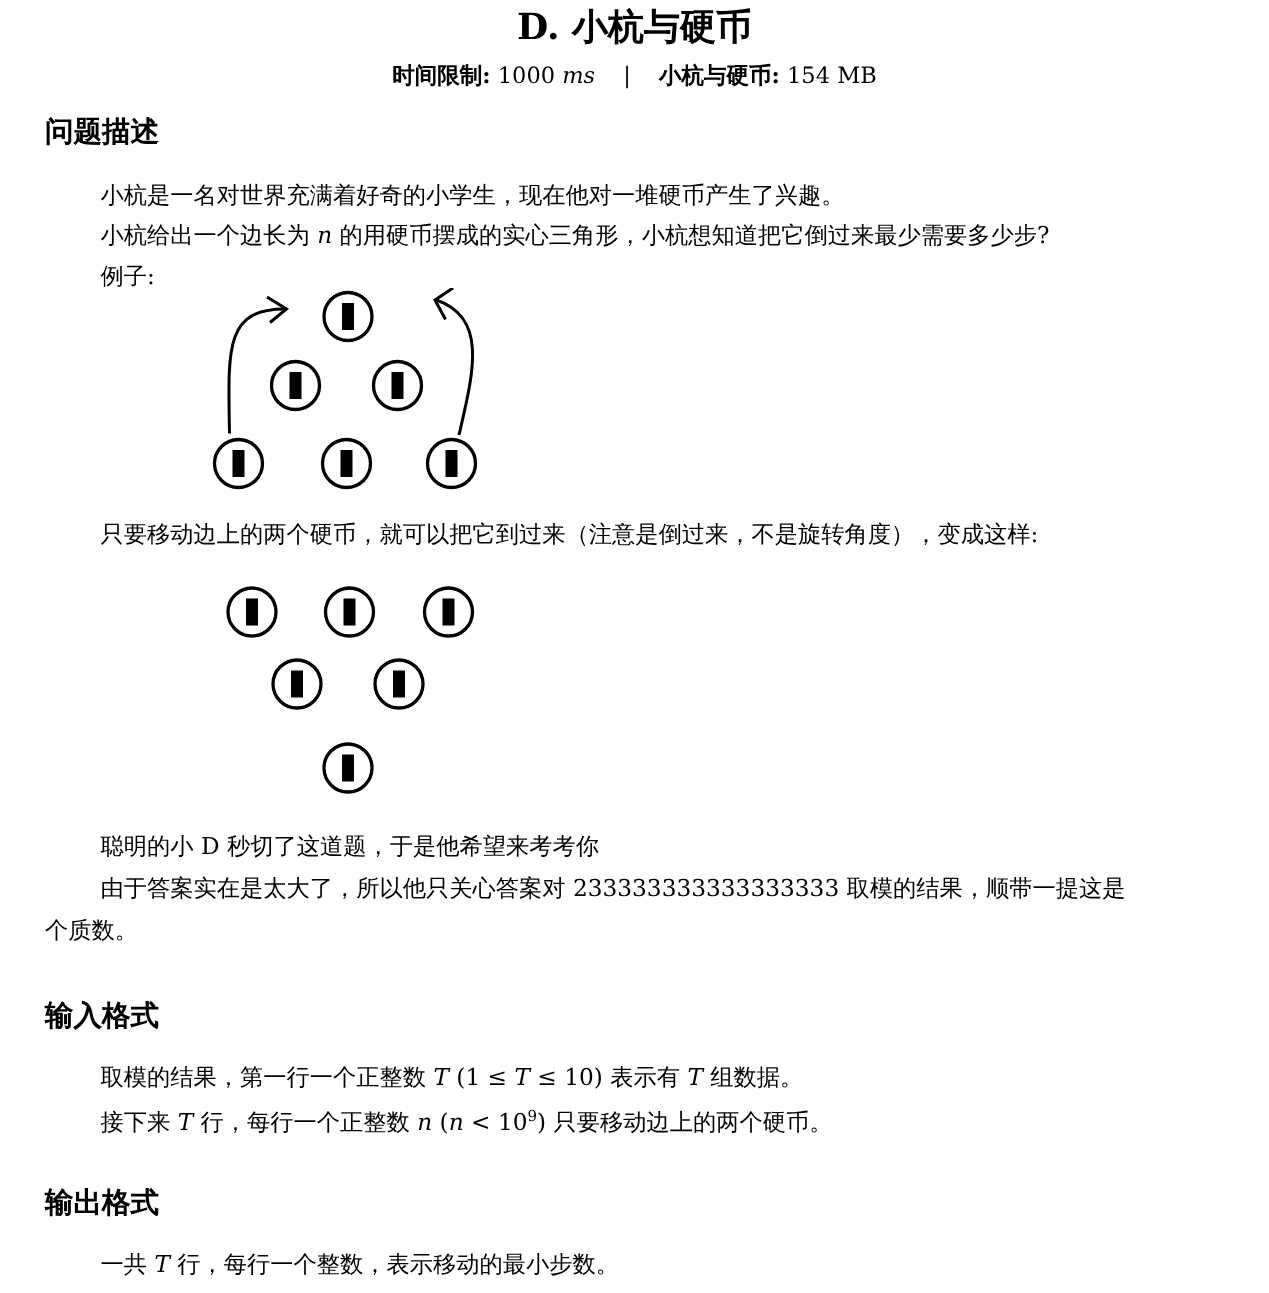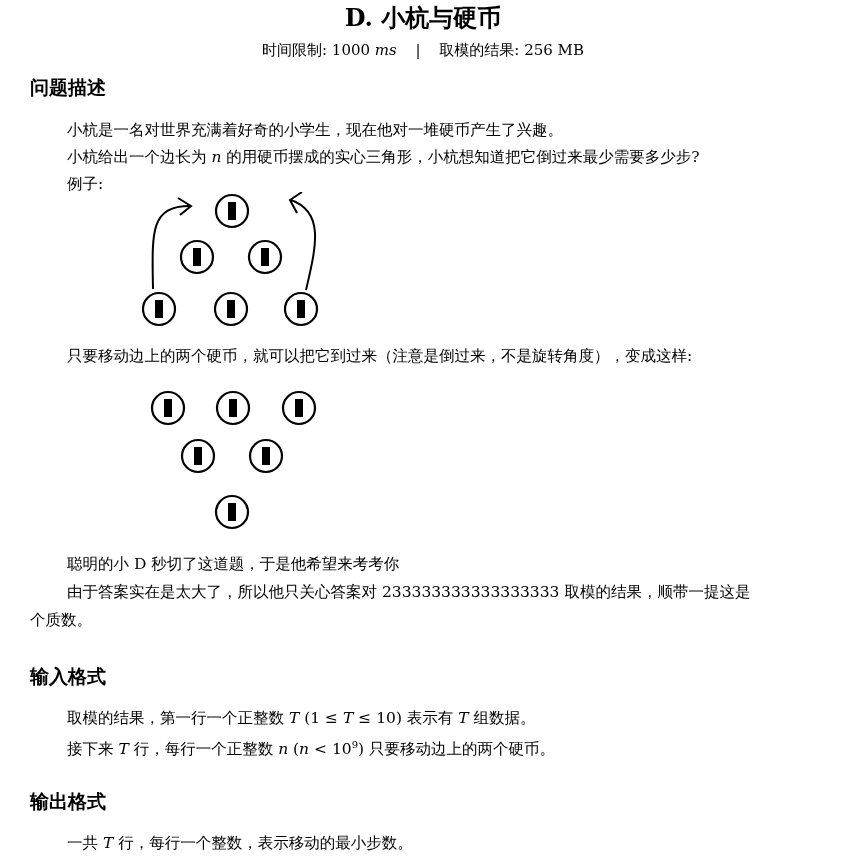--- a/index.html
+++ b/index.html
@@ -2,43 +2,43 @@
 <html><head>
 <meta charset="utf-8">
 <style>
   html, body { margin:0; padding:0; background:#ffffff; }
   body { width:846px; height:862px; overflow:hidden; position:relative;
          font-family:"DejaVu Serif","Liberation Serif",serif; color:#000; }
   .title { position:absolute; top:2px; left:0; width:846px; text-align:center;
            font-size:24px; font-weight:bold; line-height:32px; }
   .limits { position:absolute; top:38px; left:0; width:846px; text-align:center;
             font-size:15px; line-height:24px; }
-  .limits b { font-weight:normal; }
+  .limits b { font-weight:bold; }
   .limits .sep { margin:0 14px; }
   .limits i { font-style:italic; }
   .h2 { position:absolute; left:30px; font-size:19px; font-weight:bold; line-height:28px;
-        font-family:Liberation Mono, monospace; }
+        font-family:Liberation Sans, sans-serif; }
   .p { position:absolute; left:67px; font-size:15.5px; line-height:24px; white-space:nowrap;text-align:right; }
   .p i { font-style:italic; }
   .flush { left:30px; }
   .figure { position:absolute; }
   sup { font-size:10px; }
 </style>
 </head>
 <body>
 
 <div class="title">D. 小杭与硬币</div>
 
 <div class="limits">
   <b>时间限制:</b>
   <span>1000</span>
   <i>ms</i>
   <span class="sep">|</span>
-  <b>取模的结果:</b>
-  <span>256 MB</span>
+  <b>小杭与硬币:</b>
+  <span>154 MB</span>
 </div>
 
 <div class="h2" style="top:75px">问题描述</div>
 
 <div class="p" style="top:118px">小杭是一名对世界充满着好奇的小学生，现在他对一堆硬币产生了兴趣。</div>
 <div class="p" style="top:145px">
   <span>小杭给出一个边长为 </span><i>n</i><span> 的用硬币摆成的实心三角形，小杭想知道把它倒过来最少需要多少步?</span>
 </div>
 <div class="p" style="top:172px">例子:</div>
 

